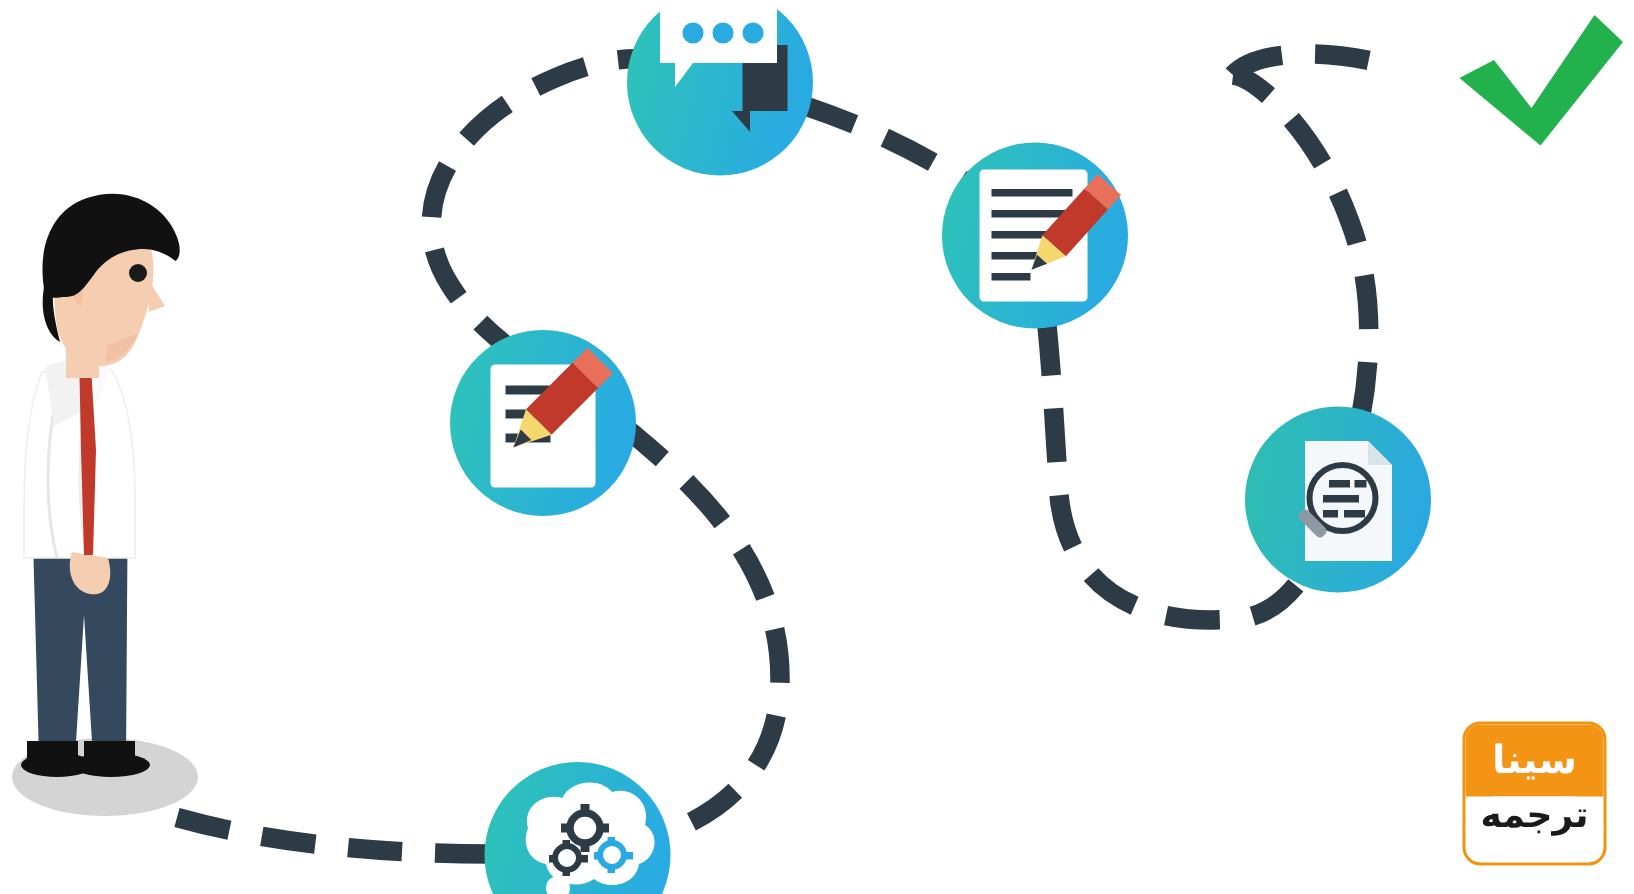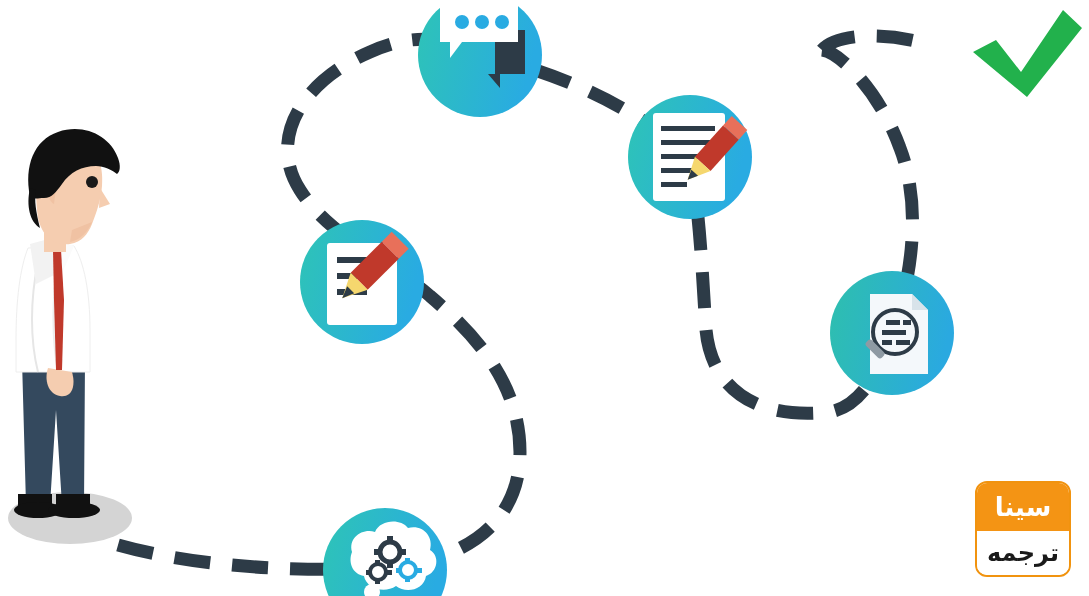--- a/index.html
+++ b/index.html
@@ -42,22 +42,23 @@
     height: 48px;
     background: #f49414;
     display: flex;
     align-items: center;
     justify-content: center;
   }
   .logo-bottom {
     height: 44px;
     background: #ffffff;
     display: flex;
-    align-items: center;
+    align-items: flex-start;
     justify-content: center;
+    border-radius: 20px;
   }
   .logo-top span {
     color: #ffffff;
     font-size: 26px;
     font-weight: bold;
     font-family: "DejaVu Sans", sans-serif;
     line-height: 1;
     direction: rtl;
   }
   .logo-bottom span {

